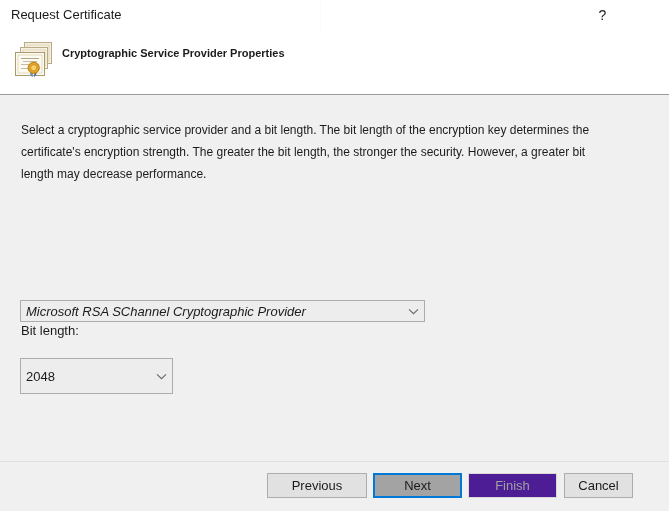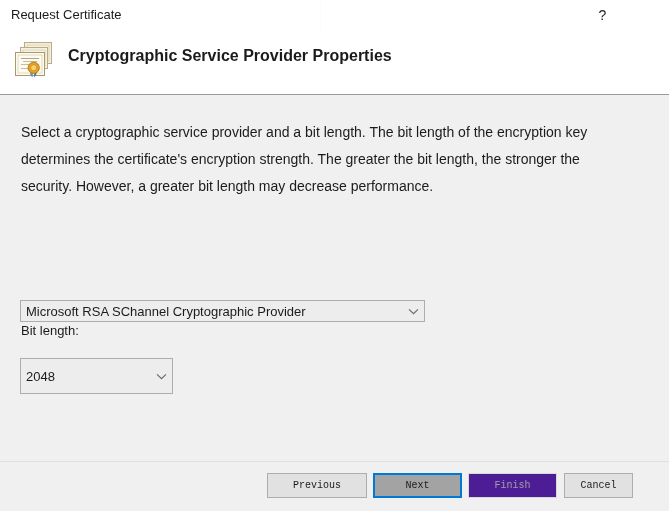--- a/index.html
+++ b/index.html
@@ -77,23 +77,23 @@
   }
   #header-icon {
     position: absolute;
     left: 10px;
     top: 6px;
     width: 48px;
     height: 48px;
   }
   #header-title {
     position: absolute;
-    left: 68px;
+    left: 62px;
     top: 17px;
-    font-size: 16px;
+    font-size: 11px;
     font-weight: bold;
     color: #1b1b1b;
     white-space: nowrap;
     text-align: right;
   }
   #header-rule {
     position: absolute;
     left: 0;
     top: 94px;
     width: 669px;
@@ -108,22 +108,22 @@
     top: 95px;
     width: 669px;
     height: 366px;
     background: #f0f0f0;
   }
   #description {
     position: absolute;
     left: 21px;
     top: 24px;
     width: 578px;
-    font-size: 14px;
-    line-height: 27px;
+    font-size: 12px;
+    line-height: 22px;
     color: #1b1b1b;
   }
 
   .field-label {
     position: absolute;
     font-size: 13px;
     color: #1b1b1b;
     white-space: nowrap;
   }
 
@@ -146,21 +146,21 @@
   .combo-arrow {
     width: 22px;
     flex: 0 0 22px;
     display: flex;
     align-items: center;
     justify-content: center;
   }
   .combo-arrow svg { display: block; }
 
   #csp-label { left: 21px; top: 183px; }
-  #csp-combo { left: 20px; top: 205px; width: 405px; height: 22px; }
+  #csp-combo { left: 20px; top: 205px; width: 405px; height: 22px; font-style: italic; }
 
   #bit-label  { left: 21px; top: 228px; }
   #bit-combo  { left: 20px; top: 263px; width: 153px; height: 36px; }
 
   
   #footer {
     position: absolute;
     left: 0;
     top: 461px;
     width: 669px;
@@ -175,22 +175,22 @@
     height: 1px;
     background: #dfdfdf;
   }
   .btn {
     position: absolute;
     top: 12px;
     height: 25px;
     box-sizing: border-box;
     background: #e1e1e1;
     border: 1px solid #adadad;
-    font-family: Liberation Mono, monospace;
-    font-size: 10px;
+    font-family: Liberation Sans, sans-serif;
+    font-size: 13px;
     color: #1b1b1b;
     padding: 0;
     display: flex;
     align-items: center;
     justify-content: center;
     white-space: nowrap;
   }
   .btn.focused {
     border: 2px solid #0078d7;
     background: #a3a3a3;

